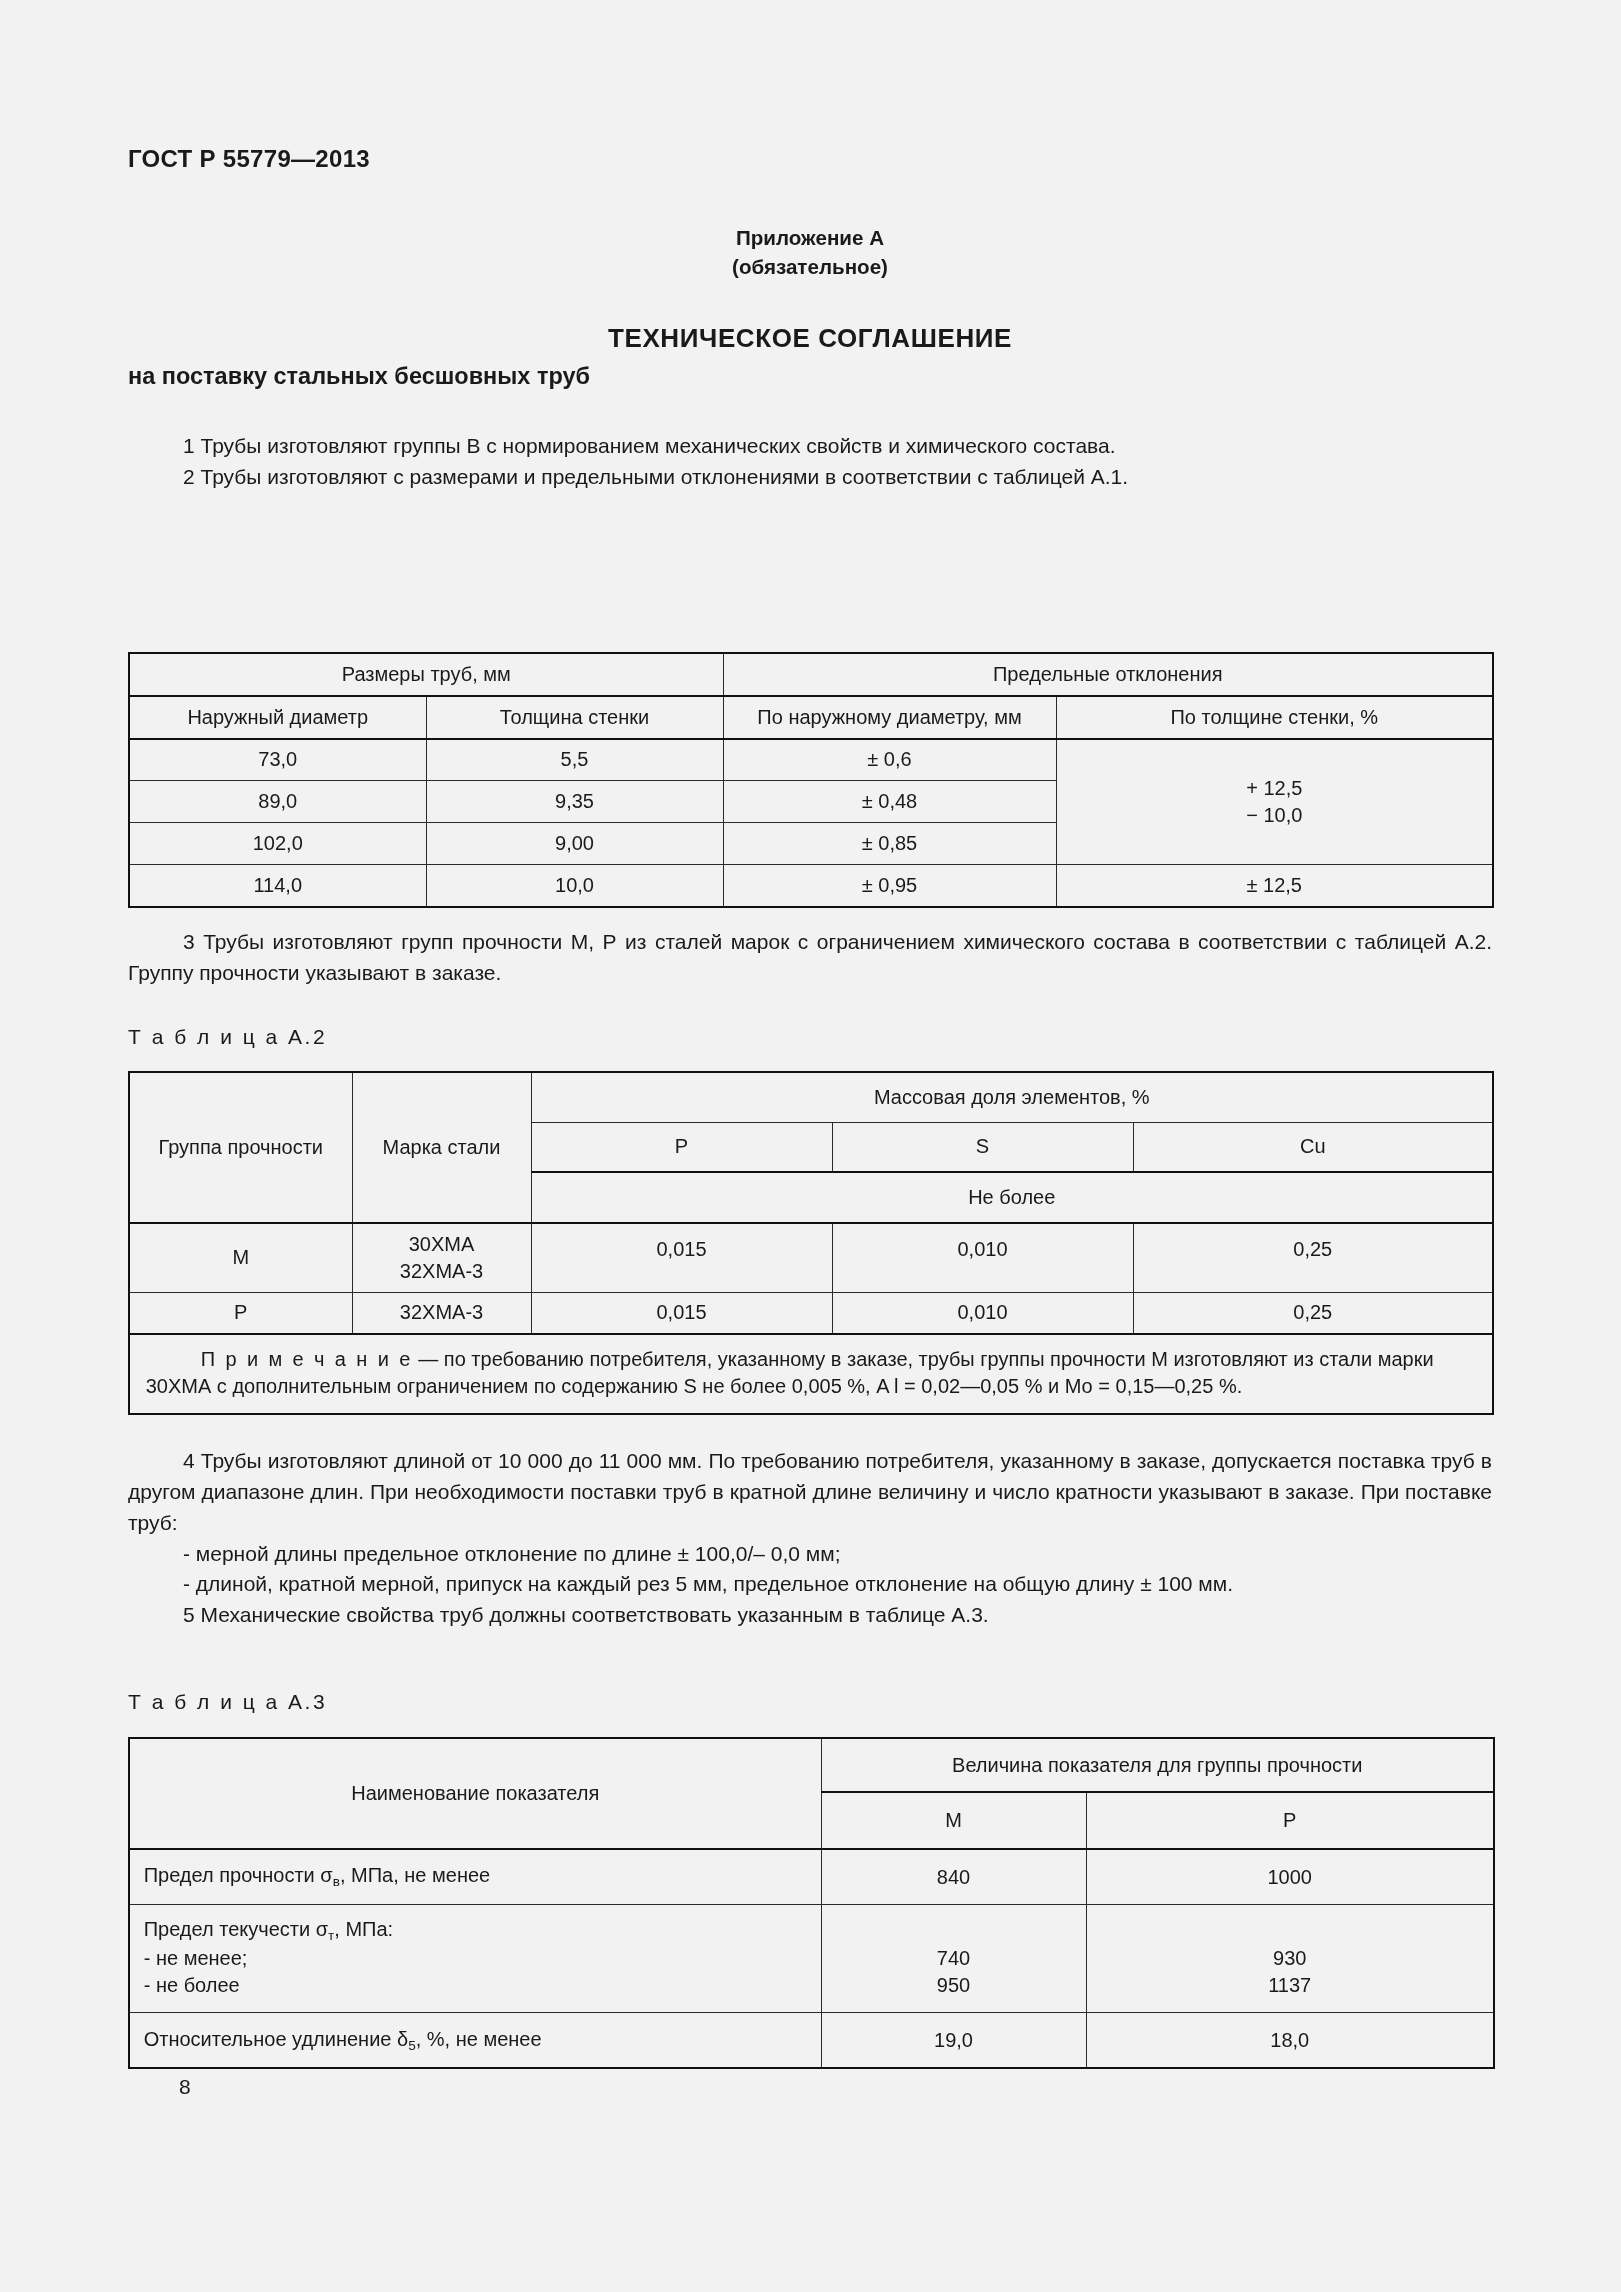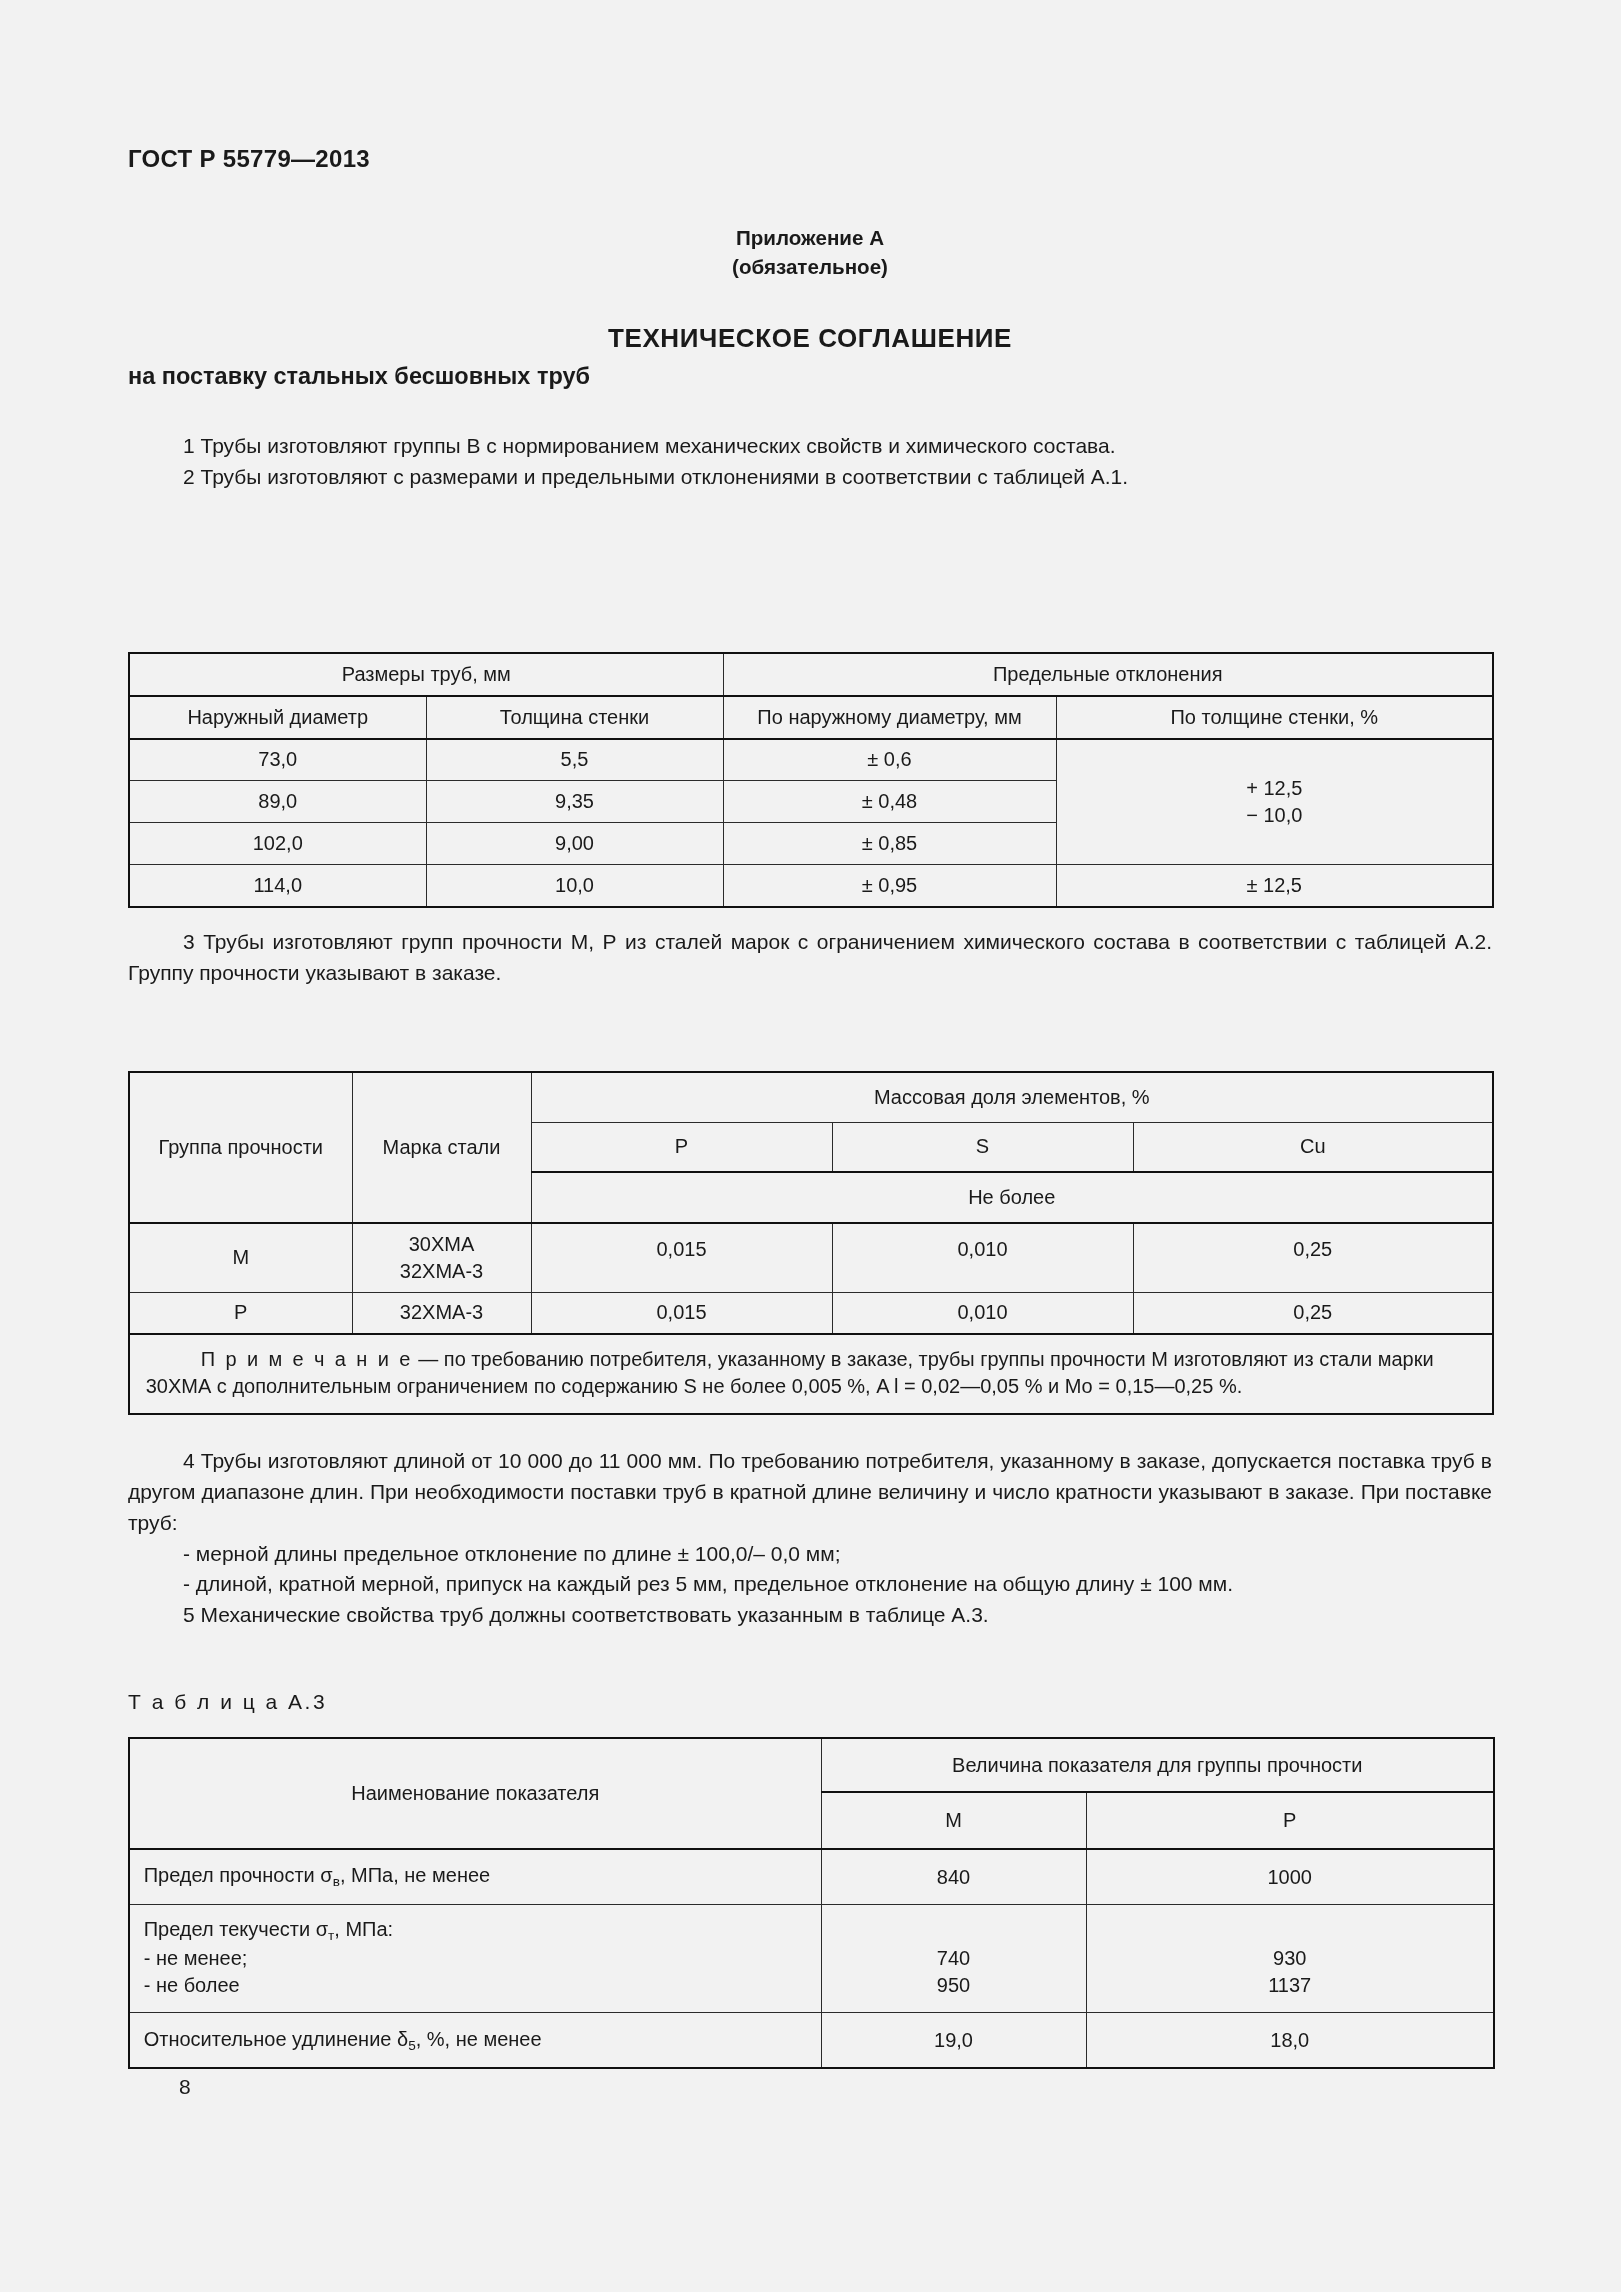--- a/index.html
+++ b/index.html
@@ -184,20 +184,23 @@
           <td>± 12,5</td>
         </tr>
       </tbody>
     </table>
   </div>
 
   <div class="content" style="top:927px;">
     <p class="body-text indent">3 Трубы изготовляют групп прочности М, Р из сталей марок с ограничением химического состава в соответствии с таблицей А.2. Группу прочности указывают в заказе.</p>
   </div>
 
+  <div class="content" style="top:1025px;">
+    <div class="table-label">Т а б л и ц а  А.2</div>
+  </div>
 
   <div class="content" style="top:1071px;">
     <table class="gost">
       <colgroup>
         <col style="width:223px">
           <col style="width:179px">
           <col style="width:301px">
           <col style="width:301px">
           <col style="width:360px">
       </colgroup>

